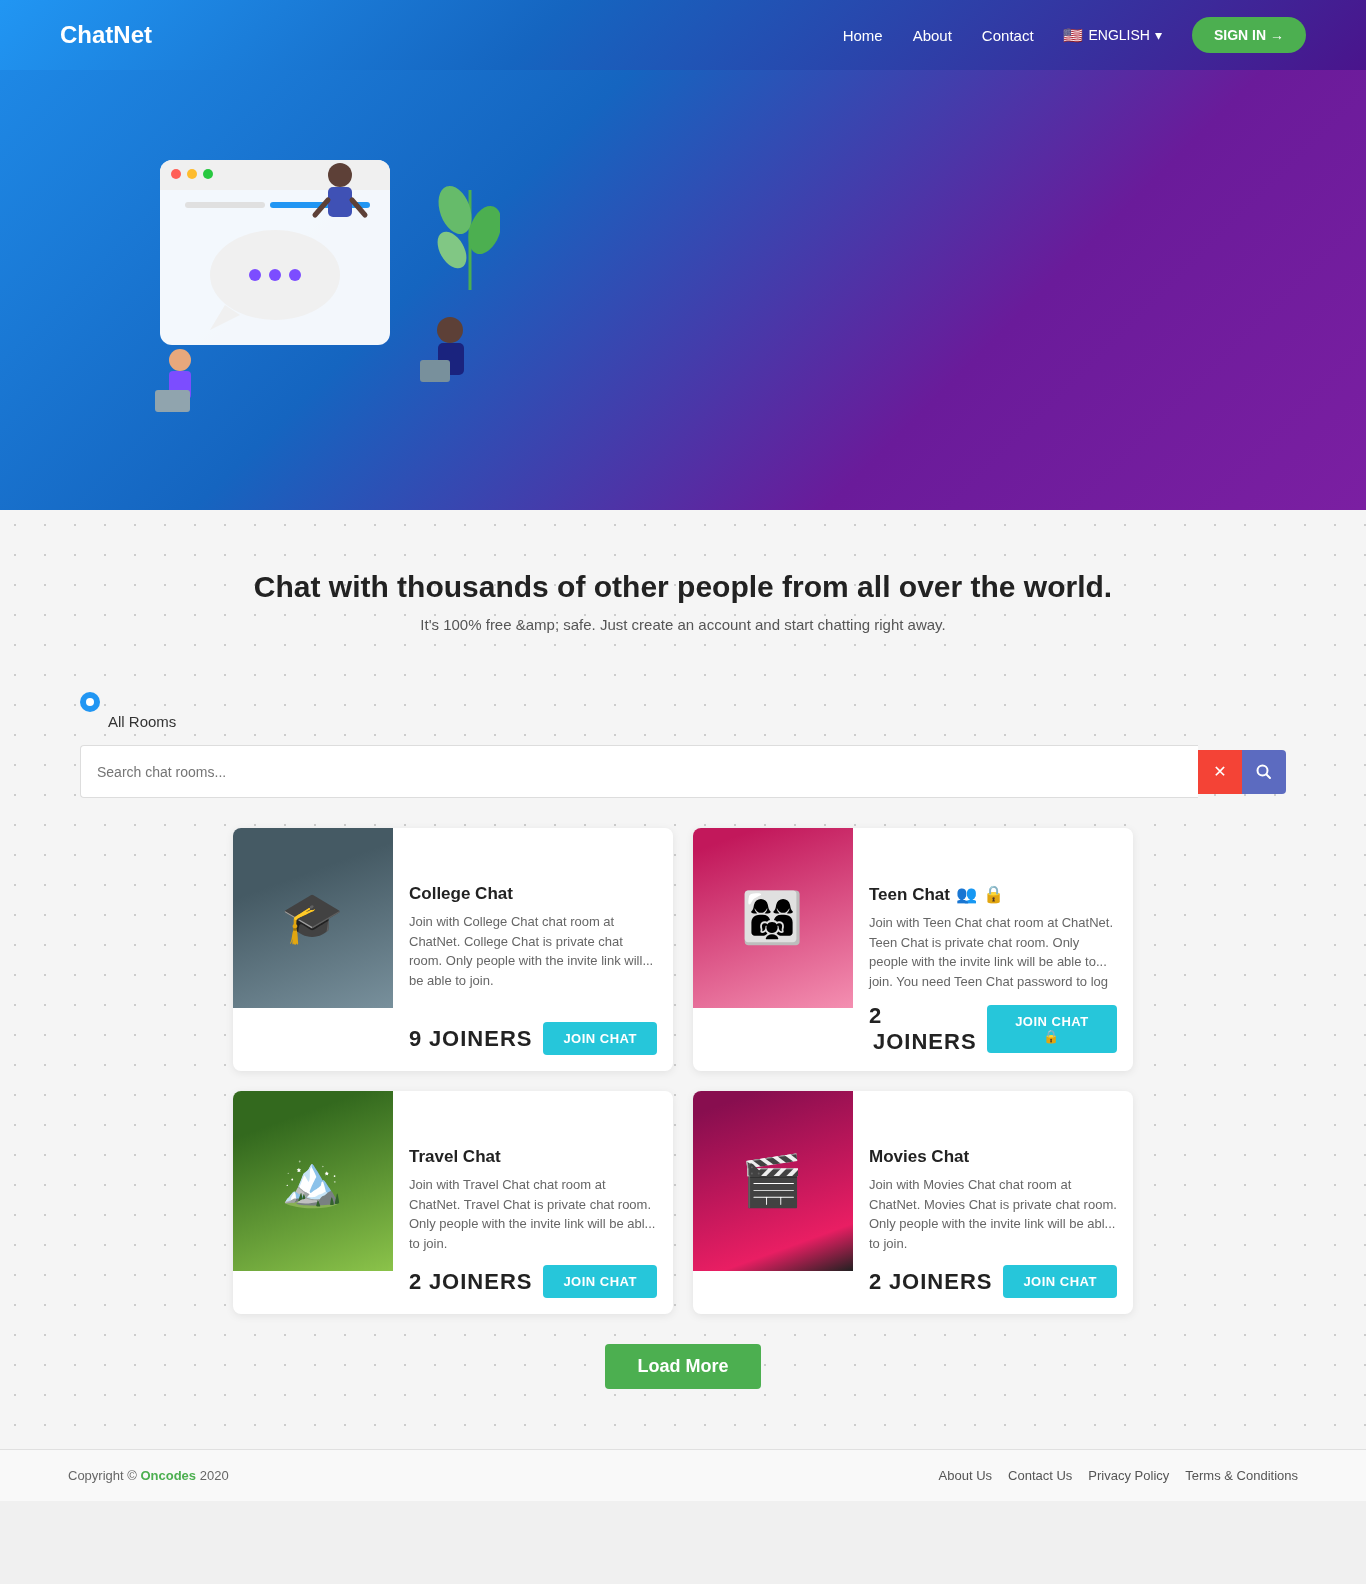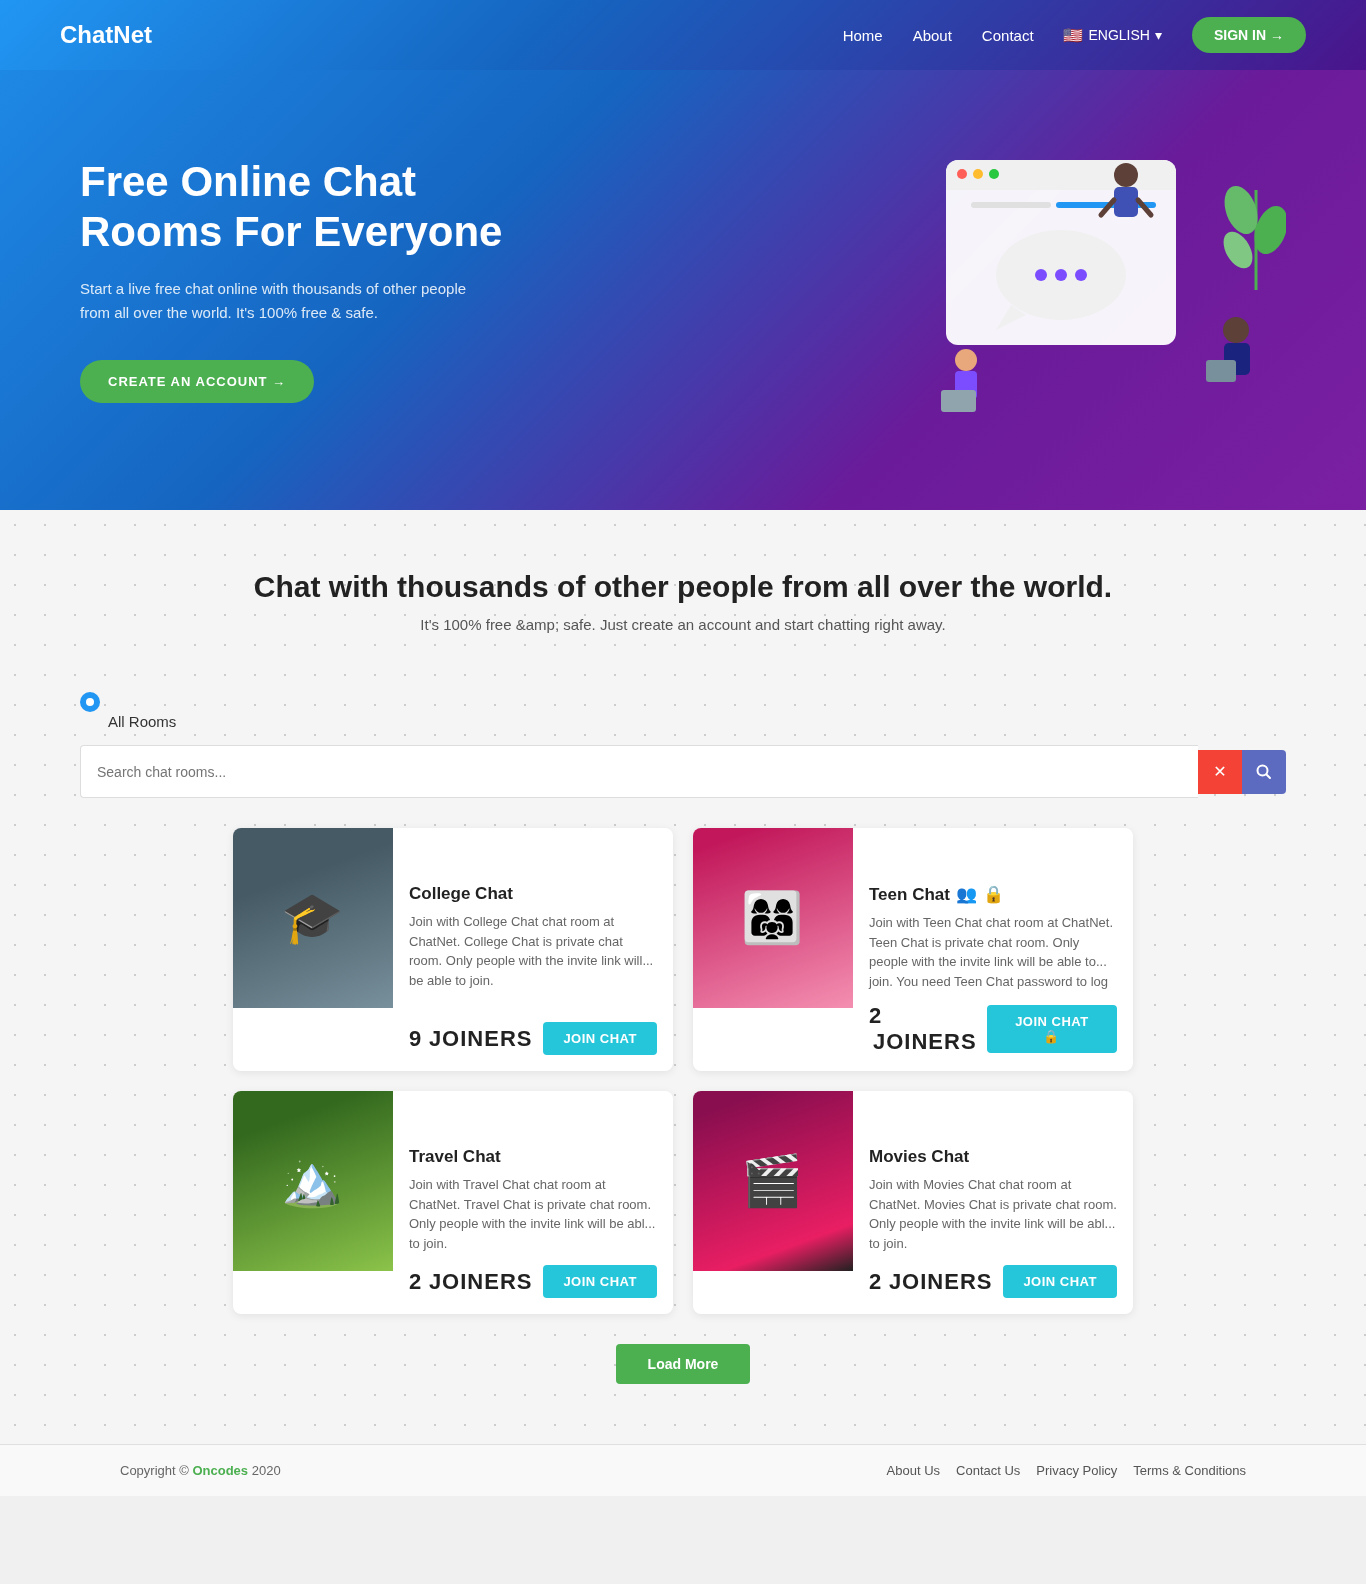--- a/index.html
+++ b/index.html
@@ -104,27 +104,27 @@
       background: #26c6da; color: white; border: none; padding: 9px 20px;
       border-radius: 4px; font-size: 13px; font-weight: 600; cursor: pointer;
       letter-spacing: 0.5px; text-transform: uppercase; display: flex; align-items: center; gap: 6px;
     }
     .join-btn.locked { background: #26c6da; }
 
     
     .load-more-wrap { text-align: center; margin-top: 30px; }
     .load-more-btn {
       background: #4caf50; color: white; border: none; padding: 12px 32px;
-      border-radius: 4px; font-size: 14px; font-weight: 600; cursor: pointer;
+      border-radius: 4px; font-size: 18px; font-weight: 600; cursor: pointer;
     }
 
     
     footer {
       background: #f9f9f9; border-top: 1px solid #e0e0e0;
-      padding: 18px 120px; display: flex; justify-content: space-between; align-items: center;
+      padding: 18px 68px; display: flex; justify-content: space-between; align-items: center;
     }
     .footer-copy { font-size: 13px; color: #666; }
     .footer-copy a { color: #4caf50; text-decoration: none; font-weight: 600; }
     .footer-links { display: flex; gap: 16px; }
     .footer-links a { font-size: 13px; color: #555; text-decoration: none; }
 
     
     .hero-svg-wrap { position: relative; width: 420px; height: 300px; }
   </style>
 </head>
@@ -141,25 +141,20 @@
     <div class="nav-lang">
       <span class="flag">🇺🇸</span>
       <span>ENGLISH</span>
       <span>▾</span>
     </div>
     <button class="nav-signin">SIGN IN →</button>
   </div>
 </nav>
 
 <section class="hero">
-  <div class="hero-content">
-    <h1 class="hero-title">Free Online Chat Rooms For Everyone</h1>
-    <p class="hero-subtitle">Start a live free chat online with thousands of other people from all over the world. It's 100% free &amp; safe.</p>
-    <button class="hero-cta">CREATE AN ACCOUNT →</button>
-  </div>
   <div class="hero-svg-wrap">
     <svg width="420" height="300" viewBox="0 0 420 300" xmlns="http://www.w3.org/2000/svg">
 
       <rect x="80" y="30" width="230" height="185" rx="12" fill="white" opacity="0.95"></rect>
       <rect x="80" y="30" width="230" height="28" rx="12" fill="#f0f0f0"></rect>
       <rect x="80" y="46" width="230" height="14" fill="#f0f0f0"></rect>
       <circle cx="96" cy="44" r="5" fill="#ff5f57"></circle>
       <circle cx="112" cy="44" r="5" fill="#febc2e"></circle>
       <circle cx="128" cy="44" r="5" fill="#28c840"></circle>
 

